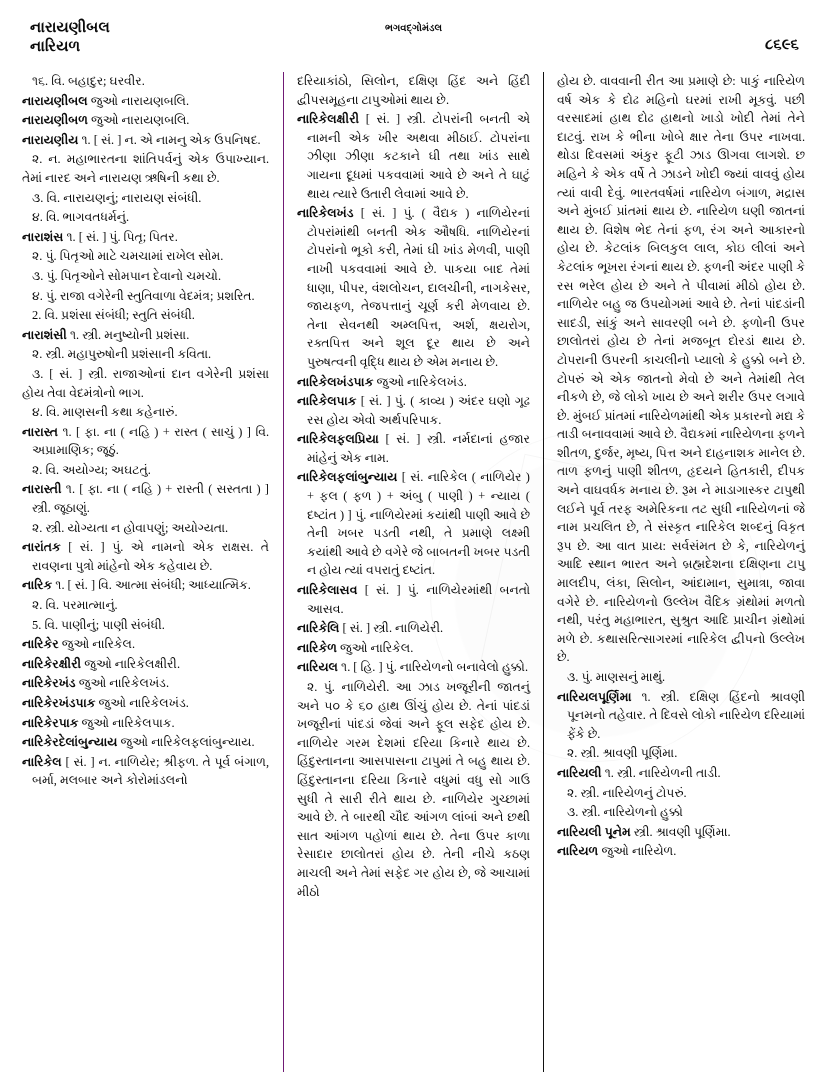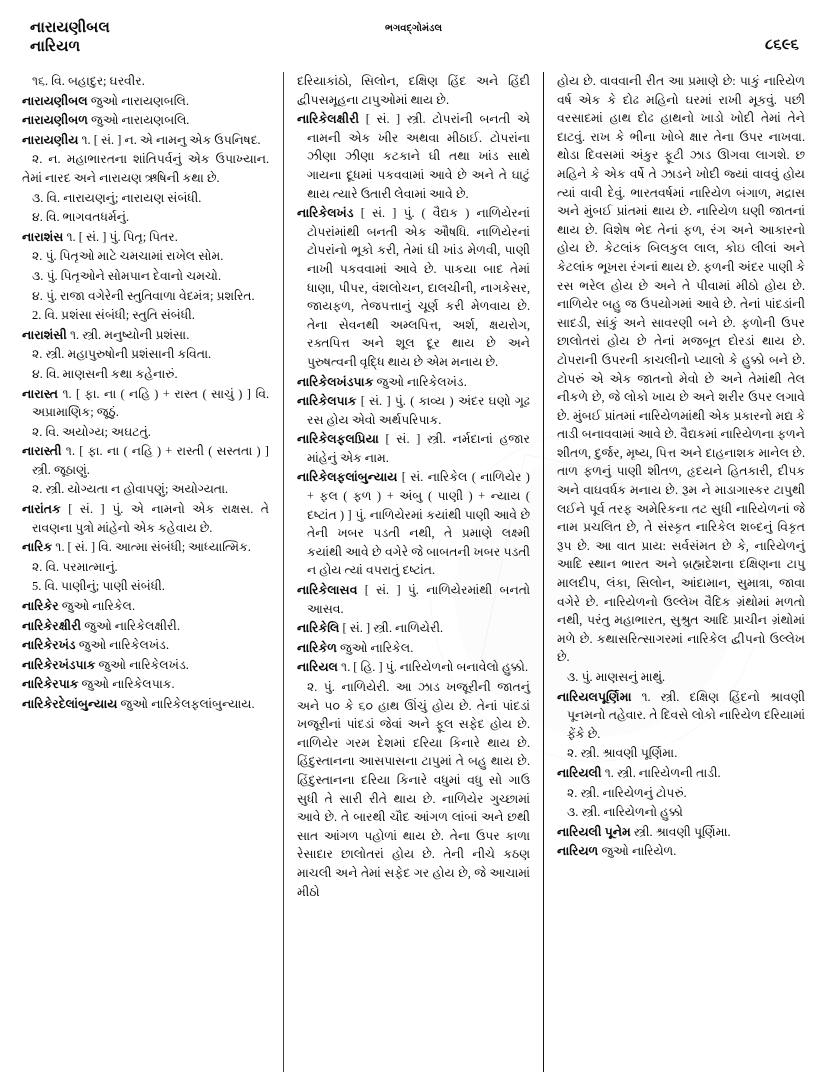--- a/index.html
+++ b/index.html
@@ -152,35 +152,37 @@
         <p class="entry cont"><span>૨. ન. મહાભારતના શાંતિપર્વનું એક ઉપાખ્યાન. તેમાં નારદ અને નારાયણ ઋષિની કથા છે.</span></p>
         <p class="entry cont"><span>૩. વિ. નારાયણનું; નારાયણ સંબંધી.</span></p>
         <p class="entry cont"><span>૪. વિ. ભાગવતધર્મનું.</span></p>
         <p class="entry hang"><span class="hw">નારાશંસ</span><span> ૧. [ સં. ] પું. પિતૃ; પિતર.</span></p>
         <p class="entry cont"><span>૨. પું. પિતૃઓ માટે ચમચામાં રાખેલ સોમ.</span></p>
         <p class="entry cont"><span>૩. પું. પિતૃઓને સોમપાન દેવાનો ચમચો.</span></p>
         <p class="entry cont"><span>૪. પું. રાજા વગેરેની સ્તુતિવાળા વેદમંત્ર; પ્રશરિત.</span></p>
         <p class="entry cont"><span>2. વિ. પ્રશંસા સંબંધી; સ્તુતિ સંબંધી.</span></p>
         <p class="entry hang"><span class="hw">નારાશંસી</span><span> ૧. સ્ત્રી. મનુષ્યોની પ્રશંસા.</span></p>
         <p class="entry cont"><span>૨. સ્ત્રી. મહાપુરુષોની પ્રશંસાની કવિતા.</span></p>
+        <p class="entry cont"><span>૩. [ સં. ] સ્ત્રી. રાજાઓનાં દાન વગેરેની પ્રશંસા હોય તેવા વેદમંત્રોનો ભાગ.</span></p>
         <p class="entry cont"><span>૪. વિ. માણસની કથા કહેનારું.</span></p>
         <p class="entry hang"><span class="hw">નારાસ્ત</span><span> ૧. [ ફા. ના ( નહિ ) + રાસ્ત ( સાચું ) ] વિ. અપ્રામાણિક; જૂઠું.</span></p>
         <p class="entry cont"><span>૨. વિ. અયોગ્ય; અઘટતું.</span></p>
         <p class="entry hang"><span class="hw">નારાસ્તી</span><span> ૧. [ ફા. ના ( નહિ ) + રાસ્તી ( સસ્તતા ) ] સ્ત્રી. જૂઠાણું.</span></p>
         <p class="entry cont"><span>૨. સ્ત્રી. યોગ્યતા ન હોવાપણું; અયોગ્યતા.</span></p>
         <p class="entry hang"><span class="hw">નારાંતક</span><span> [ સં. ] પું. એ નામનો એક રાક્ષસ. તે રાવણના પુત્રો માંહેનો એક કહેવાય છે.</span></p>
         <p class="entry hang"><span class="hw">નારિક</span><span> ૧. [ સં. ] વિ. આત્મા સંબંધી; આધ્યાત્મિક.</span></p>
         <p class="entry cont"><span>૨. વિ. પરમાત્માનું.</span></p>
         <p class="entry cont"><span>5. વિ. પાણીનું; પાણી સંબંધી.</span></p>
         <p class="entry hang"><span class="hw">નારિકેર</span><span> જુઓ નારિકેલ.</span></p>
         <p class="entry hang"><span class="hw">નારિકેરક્ષીરી</span><span> જુઓ નારિકેલક્ષીરી.</span></p>
         <p class="entry hang"><span class="hw">નારિકેરખંડ</span><span> જુઓ નારિકેલખંડ.</span></p>
         <p class="entry hang"><span class="hw">નારિકેરખંડપાક</span><span> જુઓ નારિકેલખંડ.</span></p>
         <p class="entry hang"><span class="hw">નારિકેરપાક</span><span> જુઓ નારિકેલપાક.</span></p>
         <p class="entry hang"><span class="hw">નારિકેરદેલાંબુન્યાય</span><span> જુઓ નારિકેલફલાંબુન્યાય.</span></p>
+        <p class="entry hang"><span class="hw">નારિકેલ</span><span> [ સં. ] ન. નાળિયેર; શ્રીફળ. તે પૂર્વ બંગાળ, બર્મા, મલબાર અને કોરોમાંડલનો</span></p>
       </div>
     <div class="col col-2">
         <p class="entry flow"><span>દરિયાકાંઠો, સિલોન, દક્ષિણ હિંદ અને હિંદી દ્વીપસમૂહના ટાપુઓમાં થાય છે.</span></p>
         <p class="entry hang"><span class="hw">નારિકેલક્ષીરી</span><span> [ સં. ] સ્ત્રી. ટોપરાંની બનતી એ નામની એક ખીર અથવા મીઠાઈ. ટોપરાંના ઝીણા ઝીણા કટકાને ઘી તથા ખાંડ સાથે ગાયના દૂધમાં પકવવામાં આવે છે અને તે ઘાટું થાય ત્યારે ઉતારી લેવામાં આવે છે.</span></p>
         <p class="entry hang"><span class="hw">નારિકેલખંડ</span><span> [ સં. ] પું. ( વૈદ્યક ) નાળિયેરનાં ટોપરાંમાંથી બનતી એક ઔષધિ. નાળિયેરનાં ટોપરાંનો ભૂકો કરી, તેમાં ઘી ખાંડ મેળવી, પાણી નાખી પકવવામાં આવે છે. પાકયા બાદ તેમાં ધાણા, પીપર, વંશલોચન, દાલચીની, નાગકેસર, જાયફળ, તેજપત્તાનું ચૂર્ણ કરી મેળવાય છે. તેના સેવનથી અમ્લપિત્ત, અર્શ, ક્ષયરોગ, રક્તપિત્ત અને શૂલ દૂર થાય છે અને પુરુષત્વની વૃદ્ધિ થાય છે એમ મનાય છે.</span></p>
         <p class="entry hang"><span class="hw">નારિકેલખંડપાક</span><span> જુઓ નારિકેલખંડ.</span></p>
         <p class="entry hang"><span class="hw">નારિકેલપાક</span><span> [ સં. ] પું. ( કાવ્ય ) અંદર ઘણો ગૂઢ રસ હોય એવો અર્થપરિપાક.</span></p>
         <p class="entry hang"><span class="hw">નારિકેલફલપ્રિયા</span><span> [ સં. ] સ્ત્રી. નર્મદાનાં હજાર માંહેનું એક નામ.</span></p>
         <p class="entry hang"><span class="hw">નારિકેલફલાંબુન્યાય</span><span> [ સં. નારિકેલ ( નાળિયેર ) + ફલ ( ફળ ) + અંબુ ( પાણી ) + ન્યાય ( દષ્ટાંત ) ] પું. નાળિયેરમાં કયાંથી પાણી આવે છે તેની ખબર પડતી નથી, તે પ્રમાણે લક્ષ્મી કયાંથી આવે છે વગેરે જે બાબતની ખબર પડતી ન હોય ત્યાં વપરાતું દષ્ટાંત.</span></p>
         <p class="entry hang"><span class="hw">નારિકેલાસવ</span><span> [ સં. ] પું. નાળિયેરમાંથી બનતો આસવ.</span></p>

